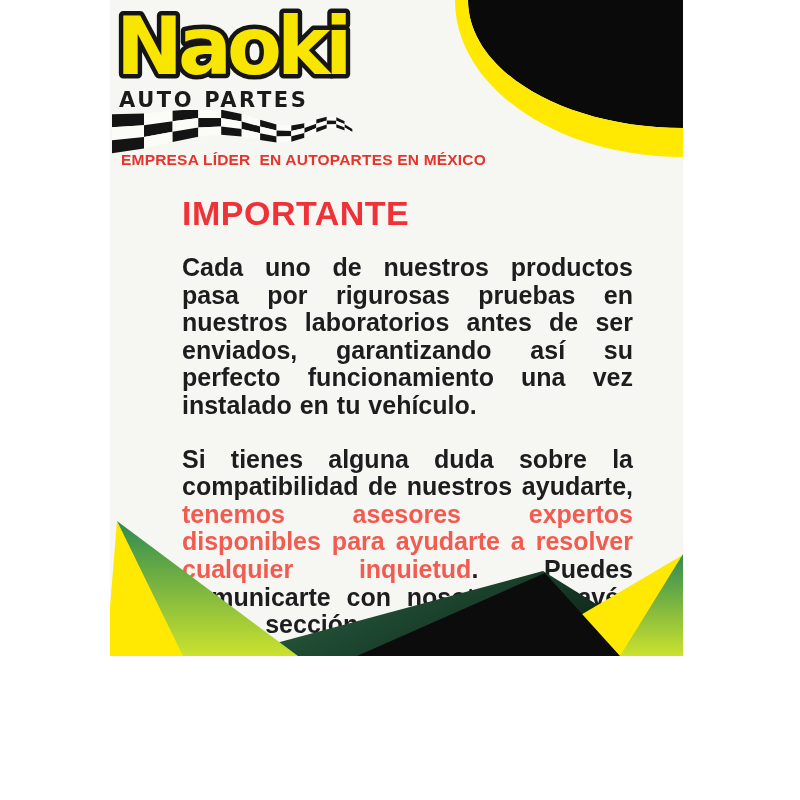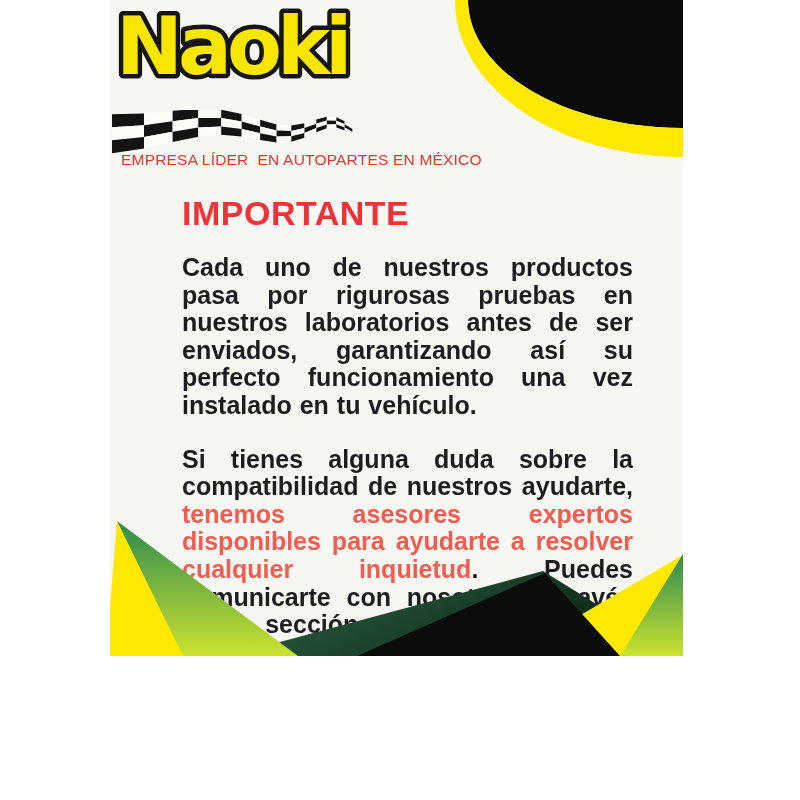--- a/index.html
+++ b/index.html
@@ -13,21 +13,21 @@
   }
   .logo-svg{position:absolute;left:2px;top:0;}
   .brand-subtitle{
     position:absolute;left:9px;top:88px;
     font-size:21px;font-weight:700;letter-spacing:2.6px;color:#1b1b1b;
     font-family:"DejaVu Sans", sans-serif;
   }
   .flag-svg{position:absolute;left:2px;top:110px;}
   .tagline{
     position:absolute;left:11px;top:151px;
-    font-size:15.5px;font-weight:400;color:#e4342c;letter-spacing:0.2px;
+    font-size:15.5px;font-weight:700;color:#e4342c;letter-spacing:0.2px;
     white-space:pre;
   }
   .text-col{
     position:absolute;left:72px;right:50px;top:194px;
   }
   .heading{
     font-size:34px;font-weight:800;color:#ee3237;letter-spacing:0.5px;
     margin:0 0 22px 0;line-height:38px;
   }
   .para{
@@ -45,20 +45,21 @@
 
   <svg class="corner-svg" width="240" height="160" viewBox="0 0 240 160" aria-hidden="true">
     <path d="M 25,0 L 240,0 L 240,128 C 121,128 25,71 25,0 Z" fill="#0a0a0a"></path>
     <path d="M 12,0 L 25,0 C 25,71 121,128 240,128 L 240,157 C 114,157 12,87 12,0 Z" fill="#ffe903"></path>
   </svg>
 
   <svg class="logo-svg" width="280" height="96" viewBox="0 0 280 96">
     <text x="4" y="74" font-family="DejaVu Sans, sans-serif" font-size="80" font-weight="bold" letter-spacing="-5" paint-order="stroke" stroke-width="9" stroke-linejoin="round" fill="#f8e600" stroke="#151515">Naoki</text>
   </svg>
 
+  <div class="brand-subtitle">AUTO PARTES</div>
 
   <svg class="flag-svg" width="250" height="48" viewBox="0 0 250 48" aria-hidden="true">
       <polygon points="0.0,4.3 32.0,3.6 32.0,15.3 0.0,17.3" fill="#141414"></polygon>
       <polygon points="0.0,17.3 32.0,15.3 32.0,26.9 0.0,30.3" fill="#fbfbf8"></polygon>
       <polygon points="0.0,30.3 32.0,26.9 32.0,38.5 0.0,43.3" fill="#141414"></polygon>
       <polygon points="32.0,3.6 60.6,0.8 60.6,11.3 32.0,15.3" fill="#fbfbf8"></polygon>
       <polygon points="32.0,15.3 60.6,11.3 60.6,21.7 32.0,26.9" fill="#141414"></polygon>
       <polygon points="32.0,26.9 60.6,21.7 60.6,32.1 32.0,38.5" fill="#fbfbf8"></polygon>
       <polygon points="60.6,0.8 86.3,-1.2 86.3,8.1 60.6,11.3" fill="#141414"></polygon>
       <polygon points="60.6,11.3 86.3,8.1 86.3,17.4 60.6,21.7" fill="#fbfbf8"></polygon>

